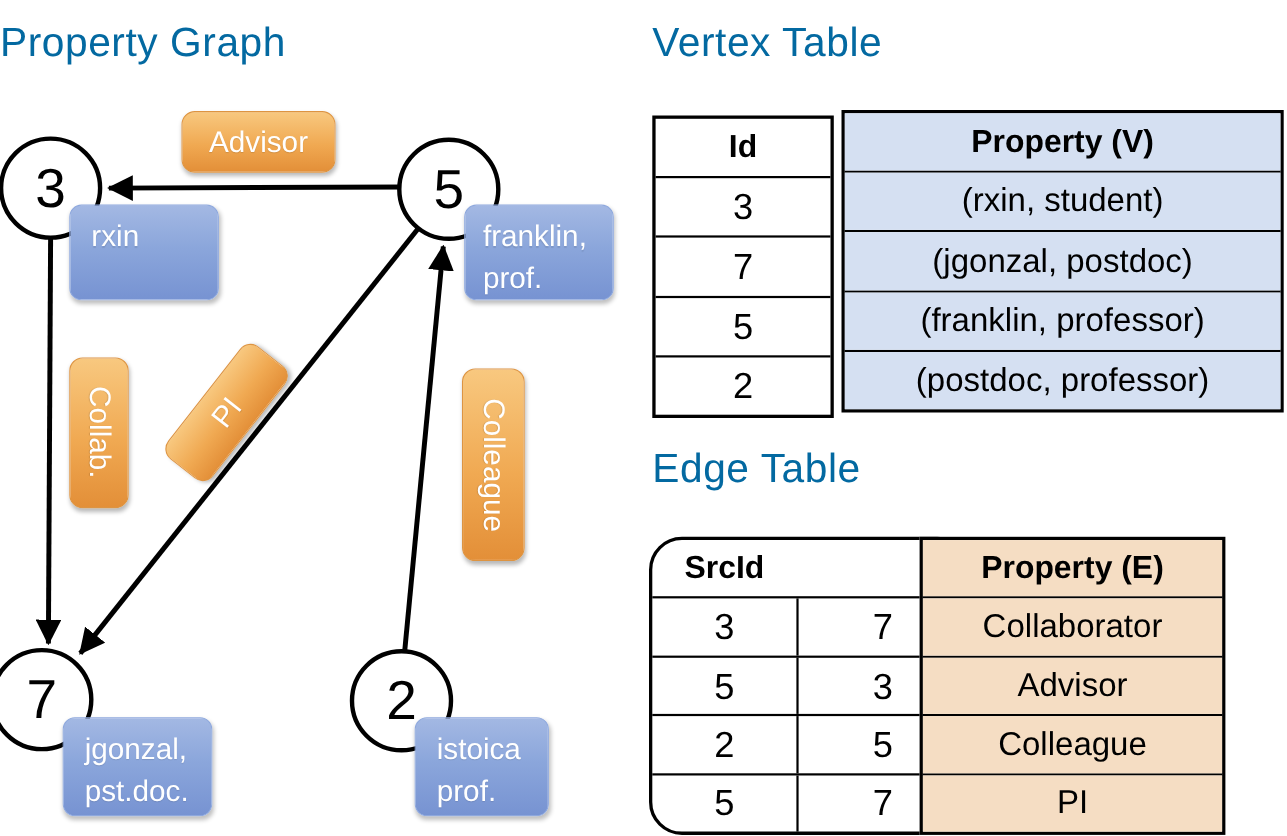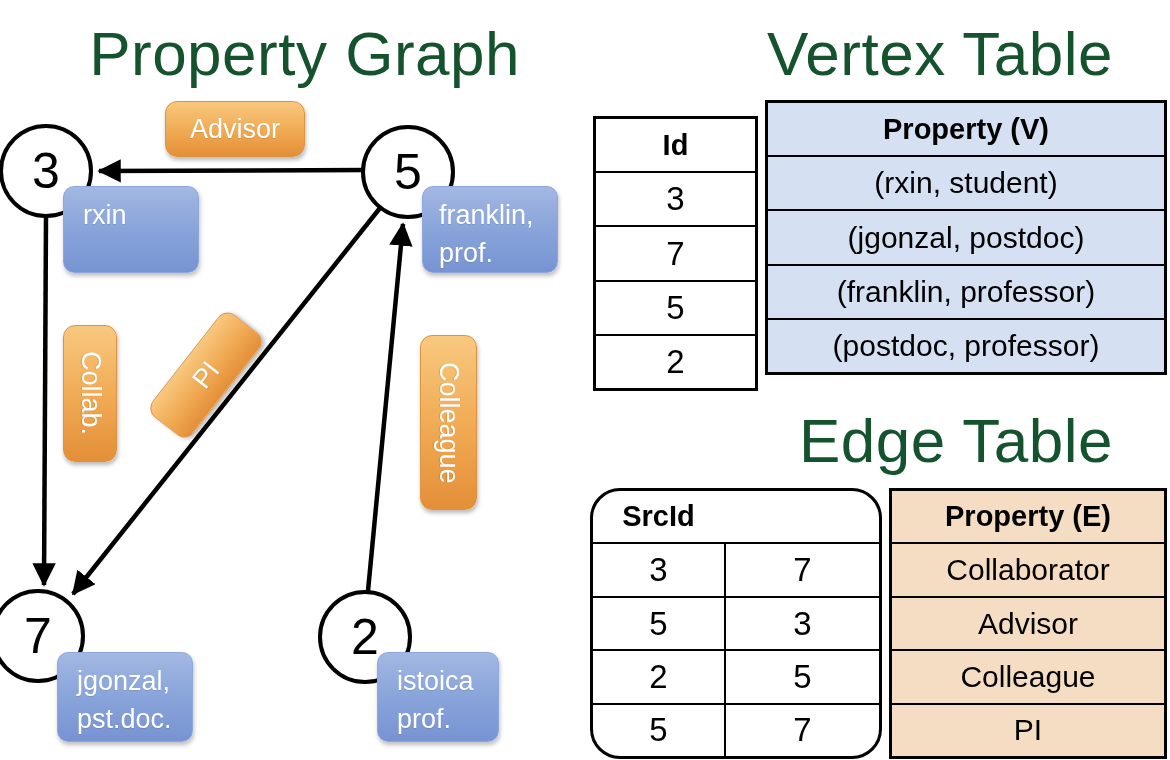--- a/index.html
+++ b/index.html
@@ -2,22 +2,22 @@
 <html><head>
 <meta charset="utf-8">
 <style>
   html,body{margin:0;padding:0;background:#fff;}
   .stage{
     position:relative; width:1170px; height:760px; overflow:hidden;
     background:#fff; font-family:"Liberation Sans", sans-serif; color:#000;
   }
   
   .big-title{
-    position:absolute; text-align:right; font-size:62px; font-weight:400;
-    letter-spacing:0.5px; color:#14532d; white-space:nowrap;
+    position:absolute; text-align:left; font-size:37px; font-weight:400;
+    letter-spacing:0.5px; color:#0369a1; white-space:nowrap;
   }
   
   svg.edges{position:absolute; left:0; top:0; pointer-events:none;}
   
   .node{
     position:absolute; width:94px; height:94px; box-sizing:border-box;
     border:4px solid #000; border-radius:50%; background:#fff;
     display:flex; align-items:center; justify-content:center;
     font-size:50px; font-weight:400; z-index:2;
   }
@@ -105,21 +105,21 @@
     <div>jgonzal,</div>
     <div>pst.doc.</div>
   </div>
   <div class="vlabel" style="left:377px; top:652px; width:122px; height:90px;">
     <div>istoica</div>
     <div>prof.</div>
   </div>
 
   <div class="big-title" style="left:593px; top:18px; width:520px;">Vertex Table</div>
 
-  <div class="tbl" style="left:593px; top:116px; width:165px; height:275px;">
+  <div class="tbl" style="left:593px; top:105px; width:165px; height:275px;">
     <div class="trow">
         <div class="tcell hdr">Id</div>
       </div>
     <div class="trow">
         <div class="tcell">3</div>
       </div>
     <div class="trow">
         <div class="tcell">7</div>
       </div>
     <div class="trow">
@@ -165,21 +165,21 @@
     <div class="trow">
       <div class="tcell col-fixed">2</div>
       <div class="tcell">5</div>
     </div>
     <div class="trow">
       <div class="tcell col-fixed">5</div>
       <div class="tcell">7</div>
     </div>
   </div>
 
-  <div class="tbl eprop" style="left:889px; top:488px; width:278px; height:271px;">
+  <div class="tbl eprop" style="left:836px; top:488px; width:278px; height:271px;">
     <div class="trow">
         <div class="tcell hdr">Property (E)</div>
       </div>
     <div class="trow">
         <div class="tcell prop">Collaborator</div>
       </div>
     <div class="trow">
         <div class="tcell prop">Advisor</div>
       </div>
     <div class="trow">

